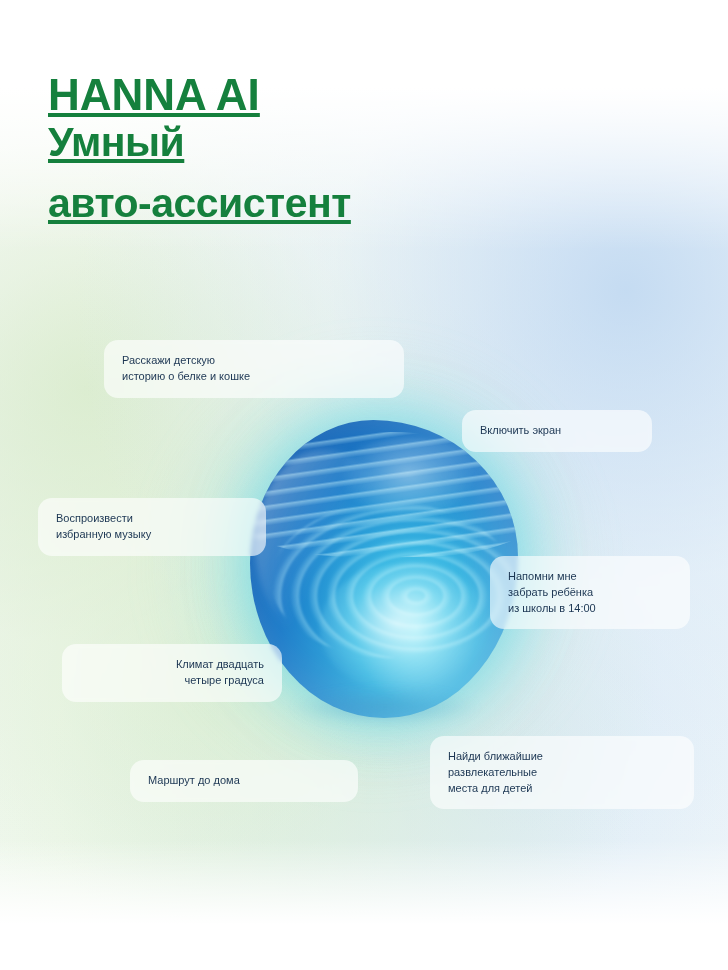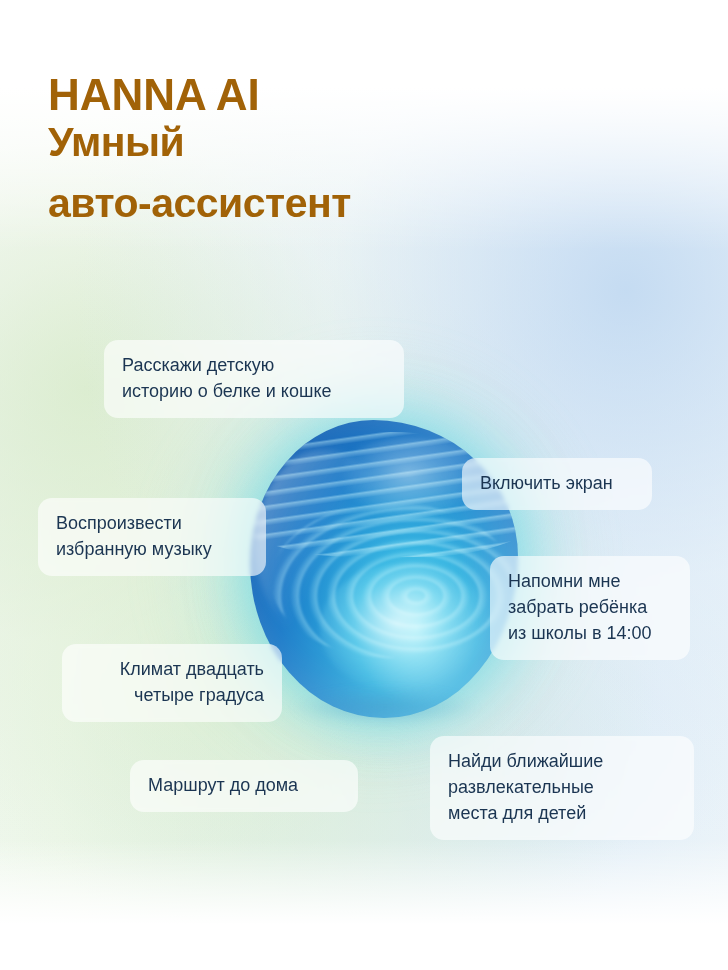--- a/index.html
+++ b/index.html
@@ -55,23 +55,24 @@
     height: 130px;
     background: linear-gradient(0deg, #ffffff 35%, rgba(255,255,255,0) 100%);
   }
 
   
   .headline {
     position: absolute;
     left: 48px;
     top: 72px;
     width: 560px;
-    color: #a16207;
+    color: #15803d;
     line-height: 1.06;
     letter-spacing: -0.5px;
+    text-decoration: underline;
   }
   .headline .brand {
     display: block;
     font-size: 44px;
     font-weight: 700;
     letter-spacing: 0px;
   }
   .headline .line2 {
     display: block;
     font-size: 41px;
@@ -169,29 +170,29 @@
     background: radial-gradient(ellipse, rgba(60,140,190,0.35) 0%, rgba(255,255,255,0) 70%);
     filter: blur(6px);
   }
 
   
   .bubble {
     position: absolute;
     background: rgba(255,255,255,0.62);
     border-radius: 14px;
     color: #1b3552;
-    font-size: 18px;
+    font-size: 11px;
     line-height: 1.44;
     padding: 13px 18px;
     box-sizing: border-box;
     backdrop-filter: blur(2px);
     white-space: pre-line;
   }
   .b1 { left: 104px; top: 340px; width: 300px; }
-  .b2 { left: 462px; top: 410px; width: 190px; margin-top: 48px; }
+  .b2 { left: 462px; top: 410px; width: 190px; }
   .b3 { left: 38px;  top: 498px; width: 228px; }
   .b4 { left: 490px; top: 556px; width: 200px; }
   .b5 { left: 62px;  top: 644px; width: 220px; text-align: right; }
   .b6 { left: 130px; top: 760px; width: 228px; }
   .b7 { left: 430px; top: 736px; width: 264px; }
 </style>
 </head>
 <body>
 
 <div class="poster">

